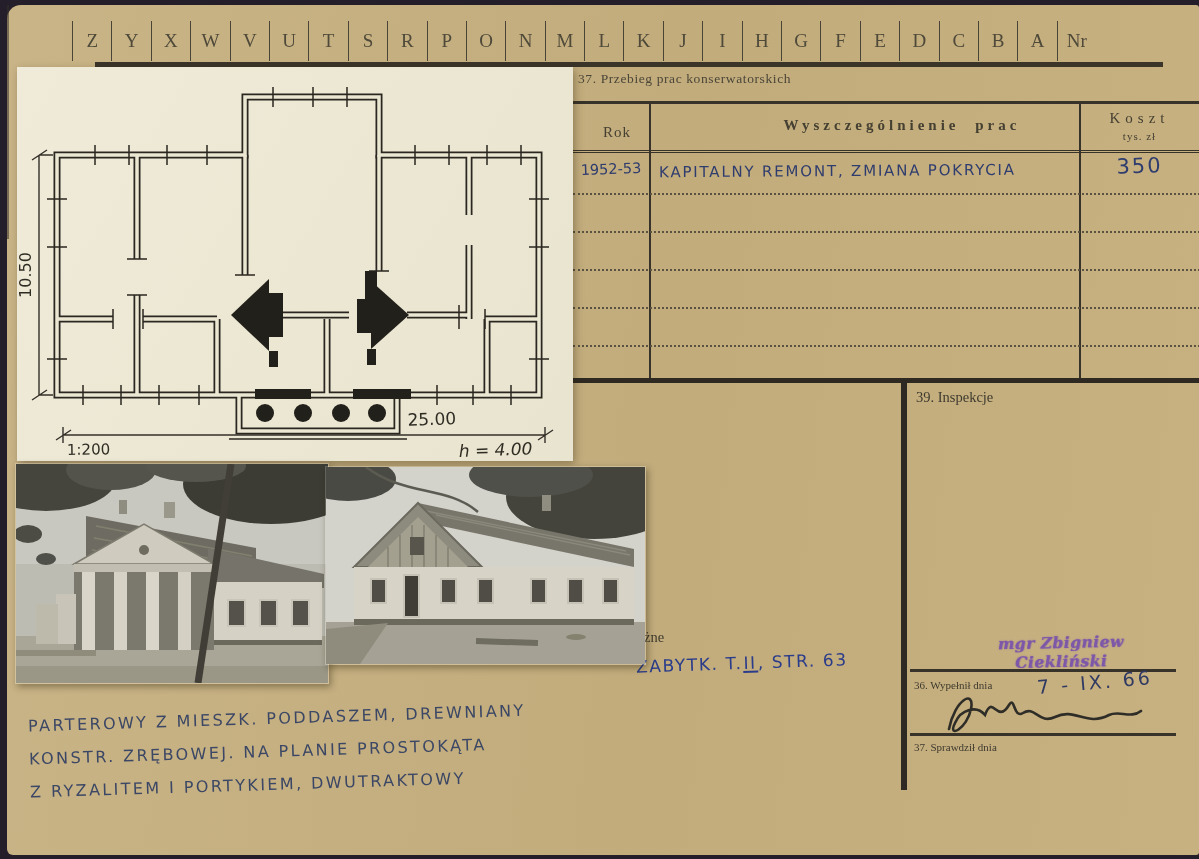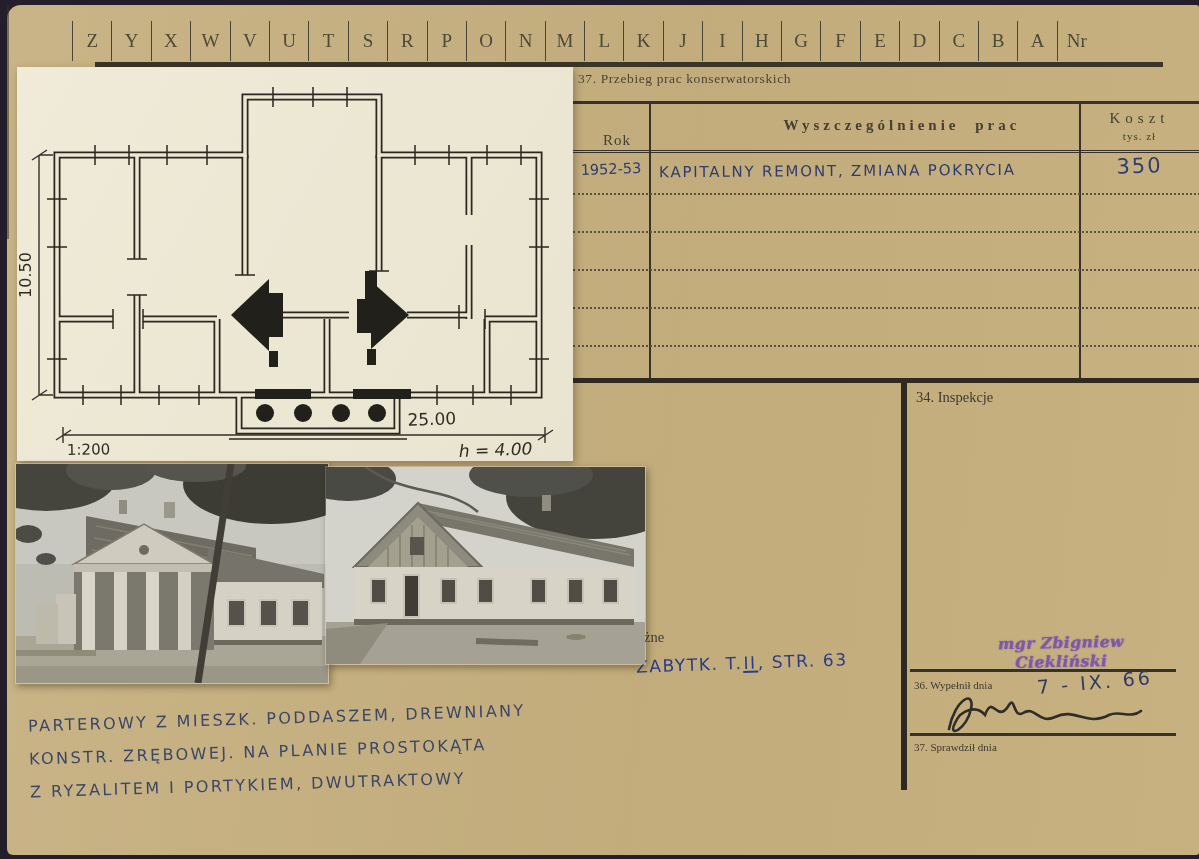--- a/index.html
+++ b/index.html
@@ -29,21 +29,21 @@
   
   #s32-title{position:absolute;left:571px;top:66px;font-size:13.5px;color:var(--label);letter-spacing:0.6px;}
   #t32{position:absolute;left:565px;top:96px;width:627px;height:274px;box-sizing:content-box;
        border-top:3px solid var(--ink);border-bottom:5px solid #2e2a22;
        border-left:1.5px solid #4a4437;border-right:1.5px solid #4a4437;}
   #t32 .divider1{left:76px;top:0;width:1.5px;height:100%;}
   #t32 .divider2{left:506px;top:0;width:1.5px;height:100%;}
   #t32 .dbl{position:absolute;left:0;top:46px;width:100%;height:3px;
             border-top:1.5px solid var(--ink);border-bottom:1.5px solid var(--ink);box-sizing:border-box;}
   .th{position:absolute;color:#454032;font-size:15px;text-align:center;}
-  #t32 .th-rok{left:0;top:28px;width:88px;letter-spacing:1px;}
+  #t32 .th-rok{left:0;top:20px;width:88px;letter-spacing:1px;}
   #t32 .th-prace{left:76px;top:13px;width:506px;letter-spacing:4px;word-spacing:8px;font-weight:bold;}
   #t32 .th-koszt{left:506px;top:6px;width:121px;letter-spacing:5px;}
   #t32 .th-koszt-unit{left:506px;top:26px;width:121px;font-size:11px;letter-spacing:1px;}
   .hand{font-family:"DejaVu Sans",sans-serif;color:var(--ink-blue);position:absolute;white-space:nowrap;}
   #t32 .e-rok{left:0;top:57px;width:76px;text-align:center;font-size:14.5px;transform:rotate(-2deg);}
   #t32 .e-prace{left:86px;top:58px;font-size:15px;letter-spacing:1.8px;transform:rotate(-0.4deg);}
   #t32 .e-koszt{left:506px;top:50px;width:121px;text-align:center;font-size:21px;letter-spacing:2px;transform:rotate(-2deg);}
 
   
   #t33{position:absolute;left:565px;top:375px;width:332px;height:237px;box-sizing:content-box;
@@ -145,21 +145,21 @@
   <div class="dotline" style="left: 0px; top: 89px; width: 627px;"></div>
       <div class="dotline" style="left: 0px; top: 127px; width: 627px;"></div>
       <div class="dotline" style="left: 0px; top: 165px; width: 627px;"></div>
       <div class="dotline" style="left: 0px; top: 203px; width: 627px;"></div>
       <div class="dotline" style="left: 0px; top: 241px; width: 627px;"></div>
     </div>
 
 
   <div class="vline" id="big-div"></div>
   <div id="s34-right"></div>
-  <div class="sec-label" id="s34-title">34. Inspekcje</div>
+  <div class="sec-label" id="s34-title">39. Inspekcje</div>
   <div id="stamp">mgr Zbigniew Ciekliński</div>
   <div class="hline" id="line36"></div>
   <div class="sec-label" id="s36-label">36. Wypełnił dnia</div>
   <div class="hand" id="s36-date">7 - IX. 66</div>
   <svg id="sig36" width="214" height="54" viewBox="0 0 214 54">
     <path d="M14,44 C20,14 40,4 36,24 C32,44 12,54 20,38 C26,24 42,20 50,30 C58,8 62,40 74,20 C80,10 78,34 88,28 C100,20 104,40 120,32 C140,22 152,42 174,30 C184,25 196,34 206,26" fill="none" stroke="#2f2d27" stroke-width="2.6" stroke-linecap="round"></path>
   </svg>
   <div class="hline" id="line37"></div>
   <div class="sec-label" id="s37-label">37. Sprawdził dnia</div>
 

